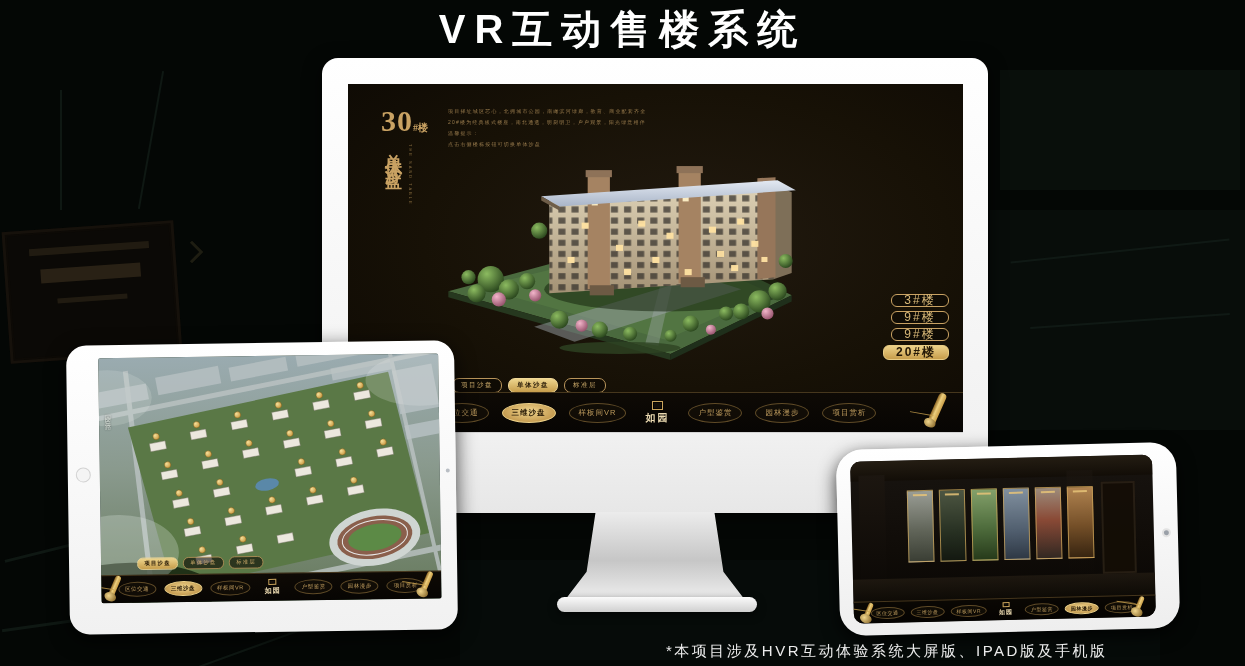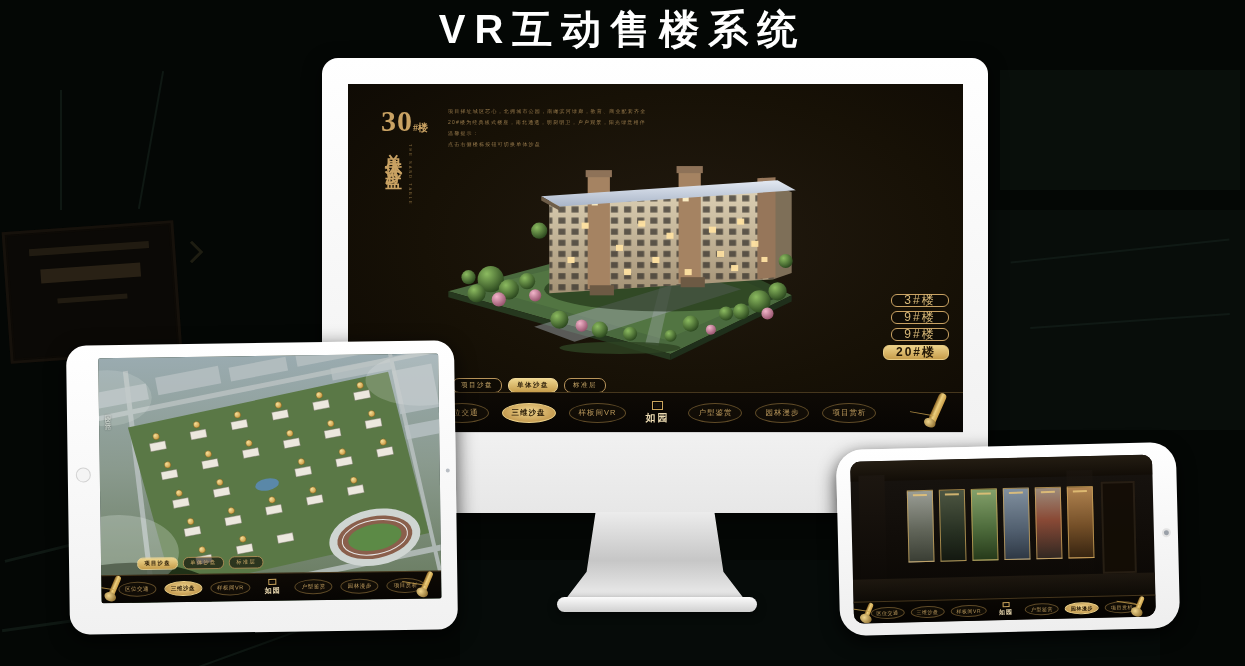--- a/index.html
+++ b/index.html
@@ -445,14 +445,15 @@
         </span>
         <span class="nav-item">户型鉴赏</span>
         <span class="nav-item active">园林漫步</span>
         <span class="nav-item">项目赏析</span>
         <span class="scroll-icon scroll-right"></span>
       </div>
     </div>
     <div class="ph-cam"></div>
   </div>
 
+  <div class="footnote">*本项目涉及HVR互动体验系统大屏版、IPAD版及手机版</div>
 
 </div>
 
 </body></html>

